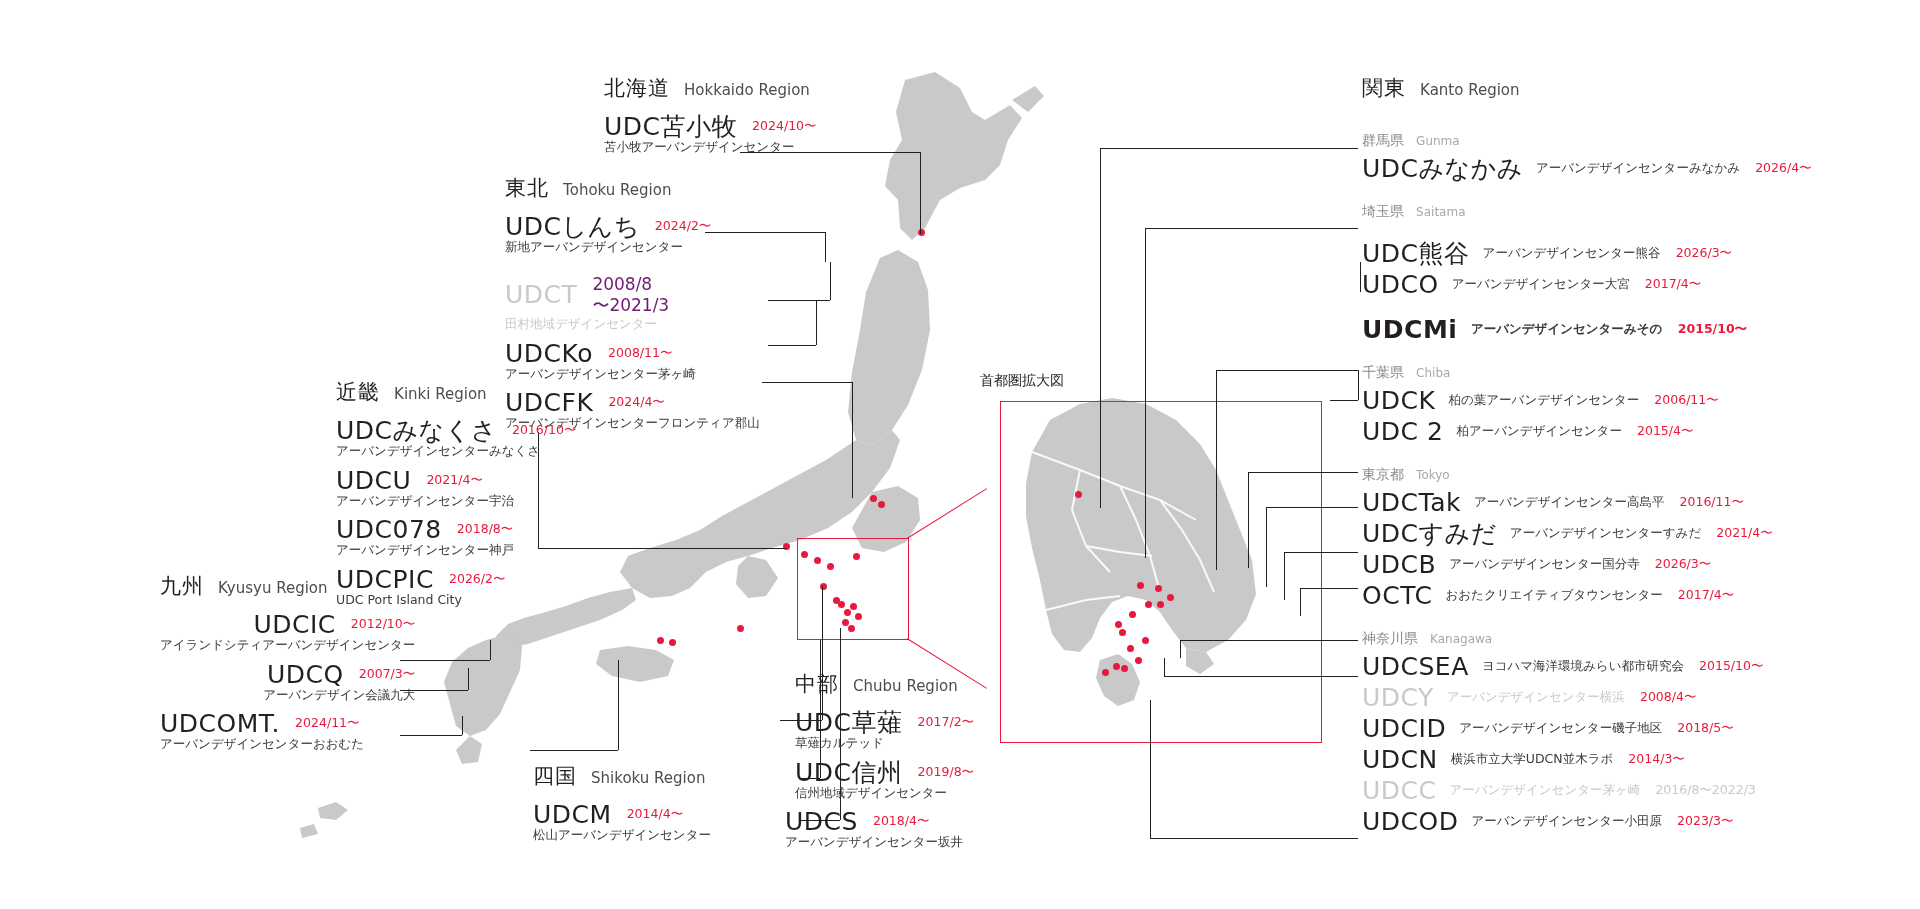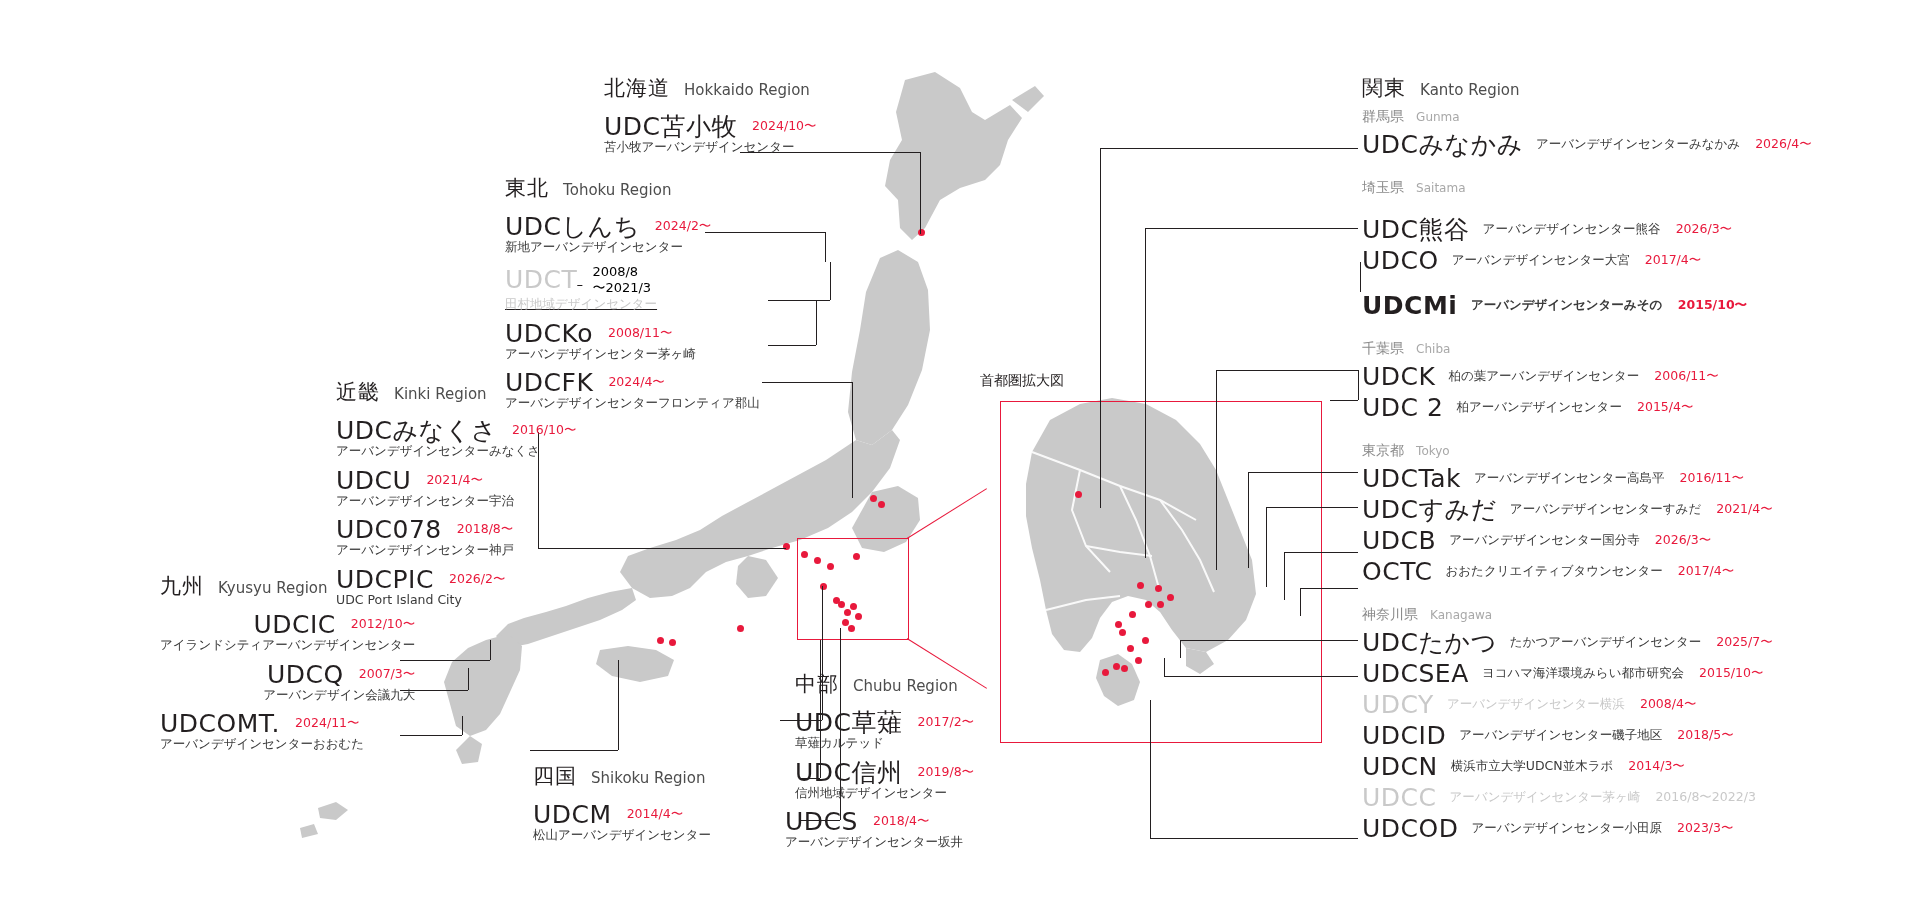--- a/index.html
+++ b/index.html
@@ -19,21 +19,21 @@
   .entry{white-space:nowrap;line-height:1.0;}
   .ename{font-size:25px;letter-spacing:.5px;color:#231f20;display:inline-block;vertical-align:middle;}
   .ename.gray{color:#c9c9c9;}
   .edesc{font-size:12.5px;color:#3a3a3a;display:inline-block;vertical-align:middle;margin-left:8px;}
   .edesc.gray{color:#c9c9c9;}
   .edate{font-size:12.5px;color:#e8193c;display:inline-block;vertical-align:middle;margin-left:10px;}
   .edate.gray{color:#c9c9c9;}
   .sub{font-size:12.5px;color:#3a3a3a;margin-top:2px;}
   .sub.gray{color:#c9c9c9;}
   .stack{display:inline-block;vertical-align:middle;text-align:left;}
-  .stack .l{display:block;font-size:13px;color:#000000;line-height:1.25;}
+  .stack .l{display:block;font-size:17px;color:#701a75;line-height:1.25;}
 
   .right .entry{text-align:left;}
   .lead{position:absolute;background:#231f20;}
   .lead.h{height:1px;}
   .lead.v{width:1px;}
 
   
   .mapwrap{position:absolute;left:0;top:0;width:1920px;height:909px;pointer-events:none;}
   .dot{position:absolute;width:7px;height:7px;border-radius:50%;background:#e8193c;}
   .zoombox{position:absolute;border:1px solid #e8193c;}
@@ -205,21 +205,21 @@
   <div class="grp" style="left:505px;top:174px;">
     <div class="region-head">
       <span class="region-jp">東北</span>
       <span class="region-en">Tohoku Region</span>
     </div>
     <div class="entry" style="margin-top:12px;">
       <span class="ename">UDCしんち</span>
       <span class="edate">2024/2〜</span>
       <div class="sub">新地アーバンデザインセンター</div>
     </div>
-    <div class="entry" style="margin-top:10px;text-decoration:underline;">
+    <div class="entry" style="margin-top:20px;">
       <span class="ename gray">UDCT</span>
       <span class="stack" style="margin-left:10px;">
         <span class="l">2008/8</span>
         <span class="l">〜2021/3</span>
       </span>
       <div class="sub gray">田村地域デザインセンター</div>
     </div>
     <div class="entry" style="margin-top:10px;">
       <span class="ename">UDCKo</span>
       <span class="edate">2008/11〜</span>
@@ -314,21 +314,21 @@
       <div class="sub">アーバンデザインセンター坂井</div>
     </div>
   </div>
 
   <div class="grp right" style="left:1362px;top:74px;">
     <div class="region-head">
       <span class="region-jp">関東</span>
       <span class="region-en">Kanto Region</span>
     </div>
 
-    <div class="pref-head" style="margin-top:4px;">
+    <div class="pref-head" style="margin-top:28px;">
       <span class="pref-jp">群馬県</span>
       <span class="pref-en">Gunma</span>
     </div>
     <div class="entry" style="margin-top:6px;">
       <span class="ename">UDCみなかみ</span>
       <span class="edesc">アーバンデザインセンターみなかみ</span>
       <span class="edate">2026/4〜</span>
     </div>
 
     <div class="pref-head" style="margin-top:20px;">
@@ -389,25 +389,20 @@
       <span class="ename">OCTC</span>
       <span class="edesc">おおたクリエイティブタウンセンター</span>
       <span class="edate">2017/4〜</span>
     </div>
 
     <div class="pref-head" style="margin-top:20px;">
       <span class="pref-jp">神奈川県</span>
       <span class="pref-en">Kanagawa</span>
     </div>
     <div class="entry" style="margin-top:6px;">
-      <span class="ename">UDCたかつ</span>
-      <span class="edesc">たかつアーバンデザインセンター</span>
-      <span class="edate">2025/7〜</span>
-    </div>
-    <div class="entry" style="margin-top:6px;">
       <span class="ename">UDCSEA</span>
       <span class="edesc">ヨコハマ海洋環境みらい都市研究会</span>
       <span class="edate">2015/10〜</span>
     </div>
     <div class="entry" style="margin-top:6px;">
       <span class="ename gray">UDCY</span>
       <span class="edesc gray">アーバンデザインセンター横浜</span>
       <span class="edate">2008/4〜</span>
     </div>
     <div class="entry" style="margin-top:6px;">

